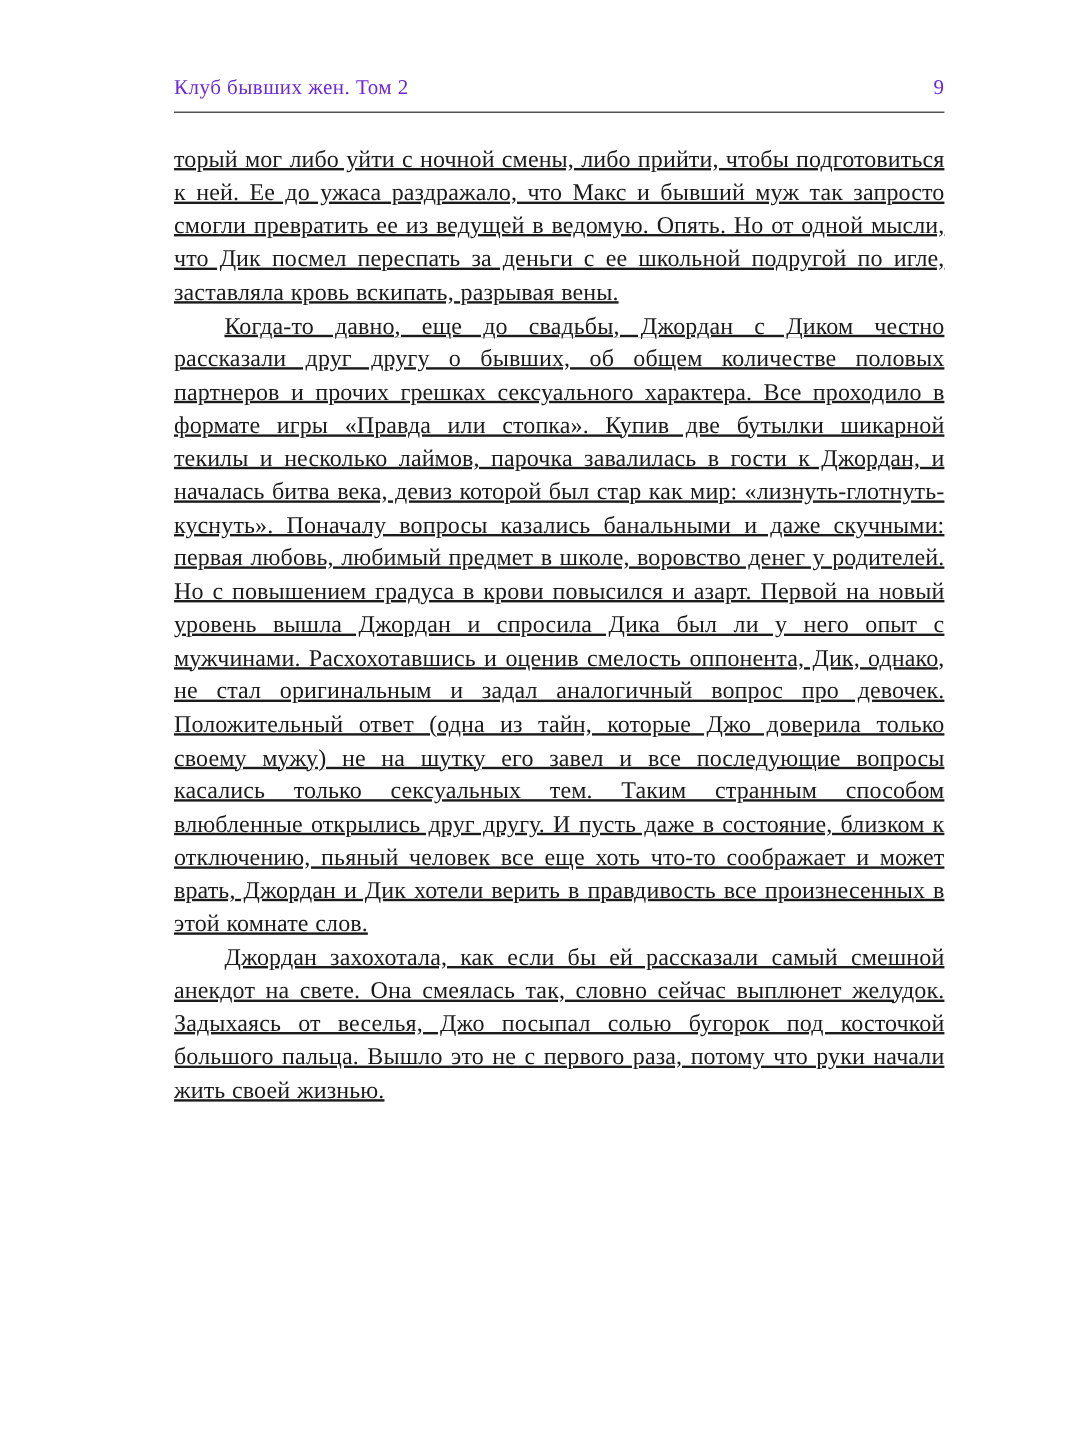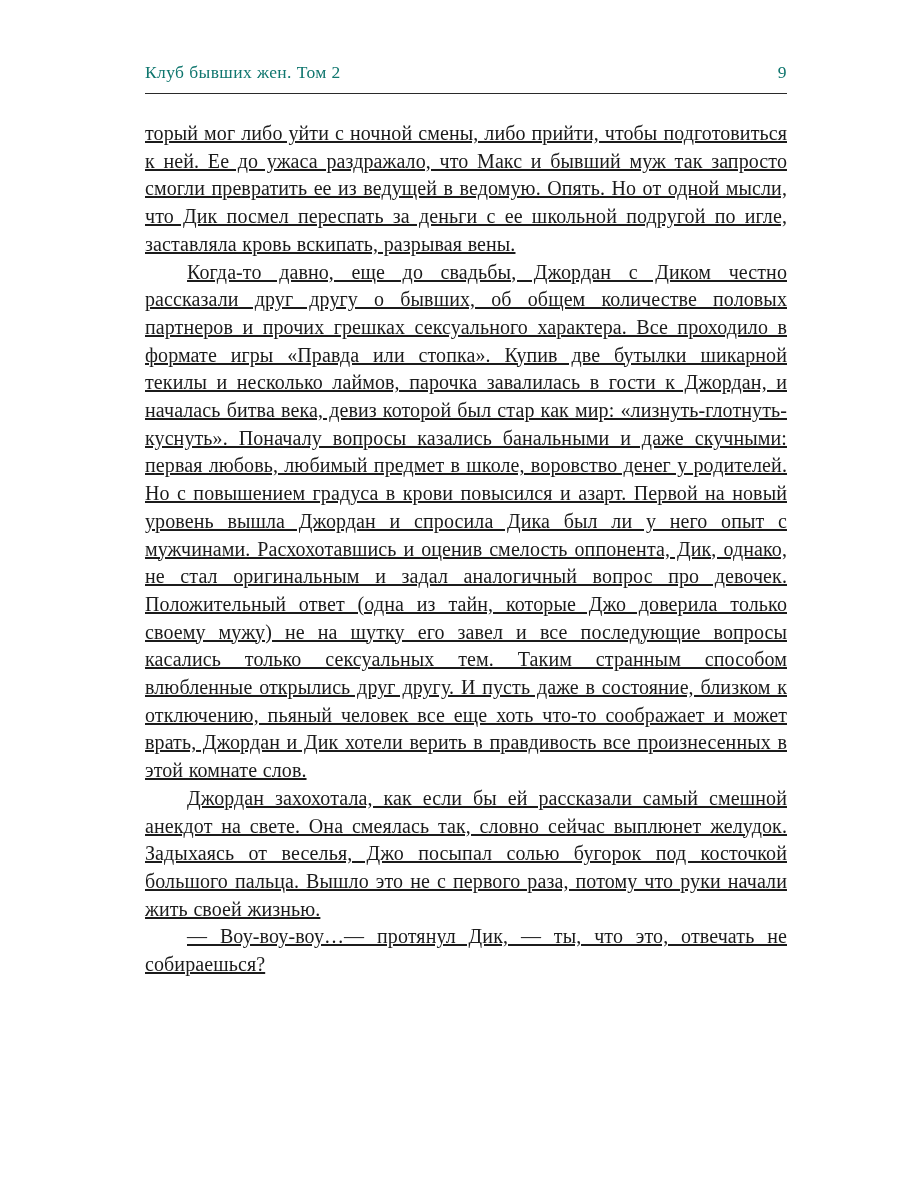--- a/index.html
+++ b/index.html
@@ -20,21 +20,21 @@
   .header {
     position: absolute;
     left: 145px;
     right: 113px;
     top: 62px;
     display: flex;
     justify-content: space-between;
     align-items: center;
     font-size: 17.5px;
     letter-spacing: 0.4px;
-    color: #0f766e;
+    color: #6d28d9;
   }
   .running-title {
     white-space: nowrap;
   }
   .page-number {
     white-space: nowrap;
   }
   .rule {
     position: absolute;
     left: 145px;
@@ -73,16 +73,15 @@
     <span class="running-title">Клуб бывших жен. Том 2</span>
     <span class="page-number">9</span>
   </div>
 
   <div class="rule"></div>
 
   <div class="body-text">
     <p class="cont">торый мог либо уйти с ночной смены, либо прийти, чтобы подготовиться к ней. Ее до ужаса раздражало, что Макс и бывший муж так запросто смогли превратить ее из ведущей в ведомую. Опять. Но от одной мысли, что Дик посмел переспать за деньги с ее школьной подругой по игле, заставляла кровь вскипать, разрывая вены.</p>
     <p>Когда-то давно, еще до свадьбы, Джордан с Диком честно рассказали друг другу о бывших, об общем количестве половых партнеров и прочих грешках сексуального характера. Все проходило в формате игры «Правда или стопка». Купив две бутылки шикарной текилы и несколько лаймов, парочка завалилась в гости к Джордан, и началась битва века, девиз которой был стар как мир: «лизнуть-глотнуть-куснуть». Поначалу вопросы казались банальными и даже скучными: первая любовь, любимый предмет в школе, воровство денег у родителей. Но с повышением градуса в крови повысился и азарт. Первой на новый уровень вышла Джордан и спросила Дика был ли у него опыт с мужчинами. Расхохотавшись и оценив смелость оппонента, Дик, однако, не стал оригинальным и задал аналогичный вопрос про девочек. Положительный ответ (одна из тайн, которые Джо доверила только своему мужу) не на шутку его завел и все последующие вопросы касались только сексуальных тем. Таким странным способом влюбленные открылись друг другу. И пусть даже в состояние, близком к отключению, пьяный человек все еще хоть что-то соображает и может врать, Джордан и Дик хотели верить в правдивость все произнесенных в этой комнате слов.</p>
     <p>Джордан захохотала, как если бы ей рассказали самый смешной анекдот на свете. Она смеялась так, словно сейчас выплюнет желудок. Задыхаясь от веселья, Джо посыпал солью бугорок под косточкой большого пальца. Вышло это не с первого раза, потому что руки начали жить своей жизнью.</p>
-    <p>— Воу-воу-воу…— протянул Дик, — ты, что это, отвечать не собираешься?</p>
   </div>
 
 </div>
 
 </body></html>

